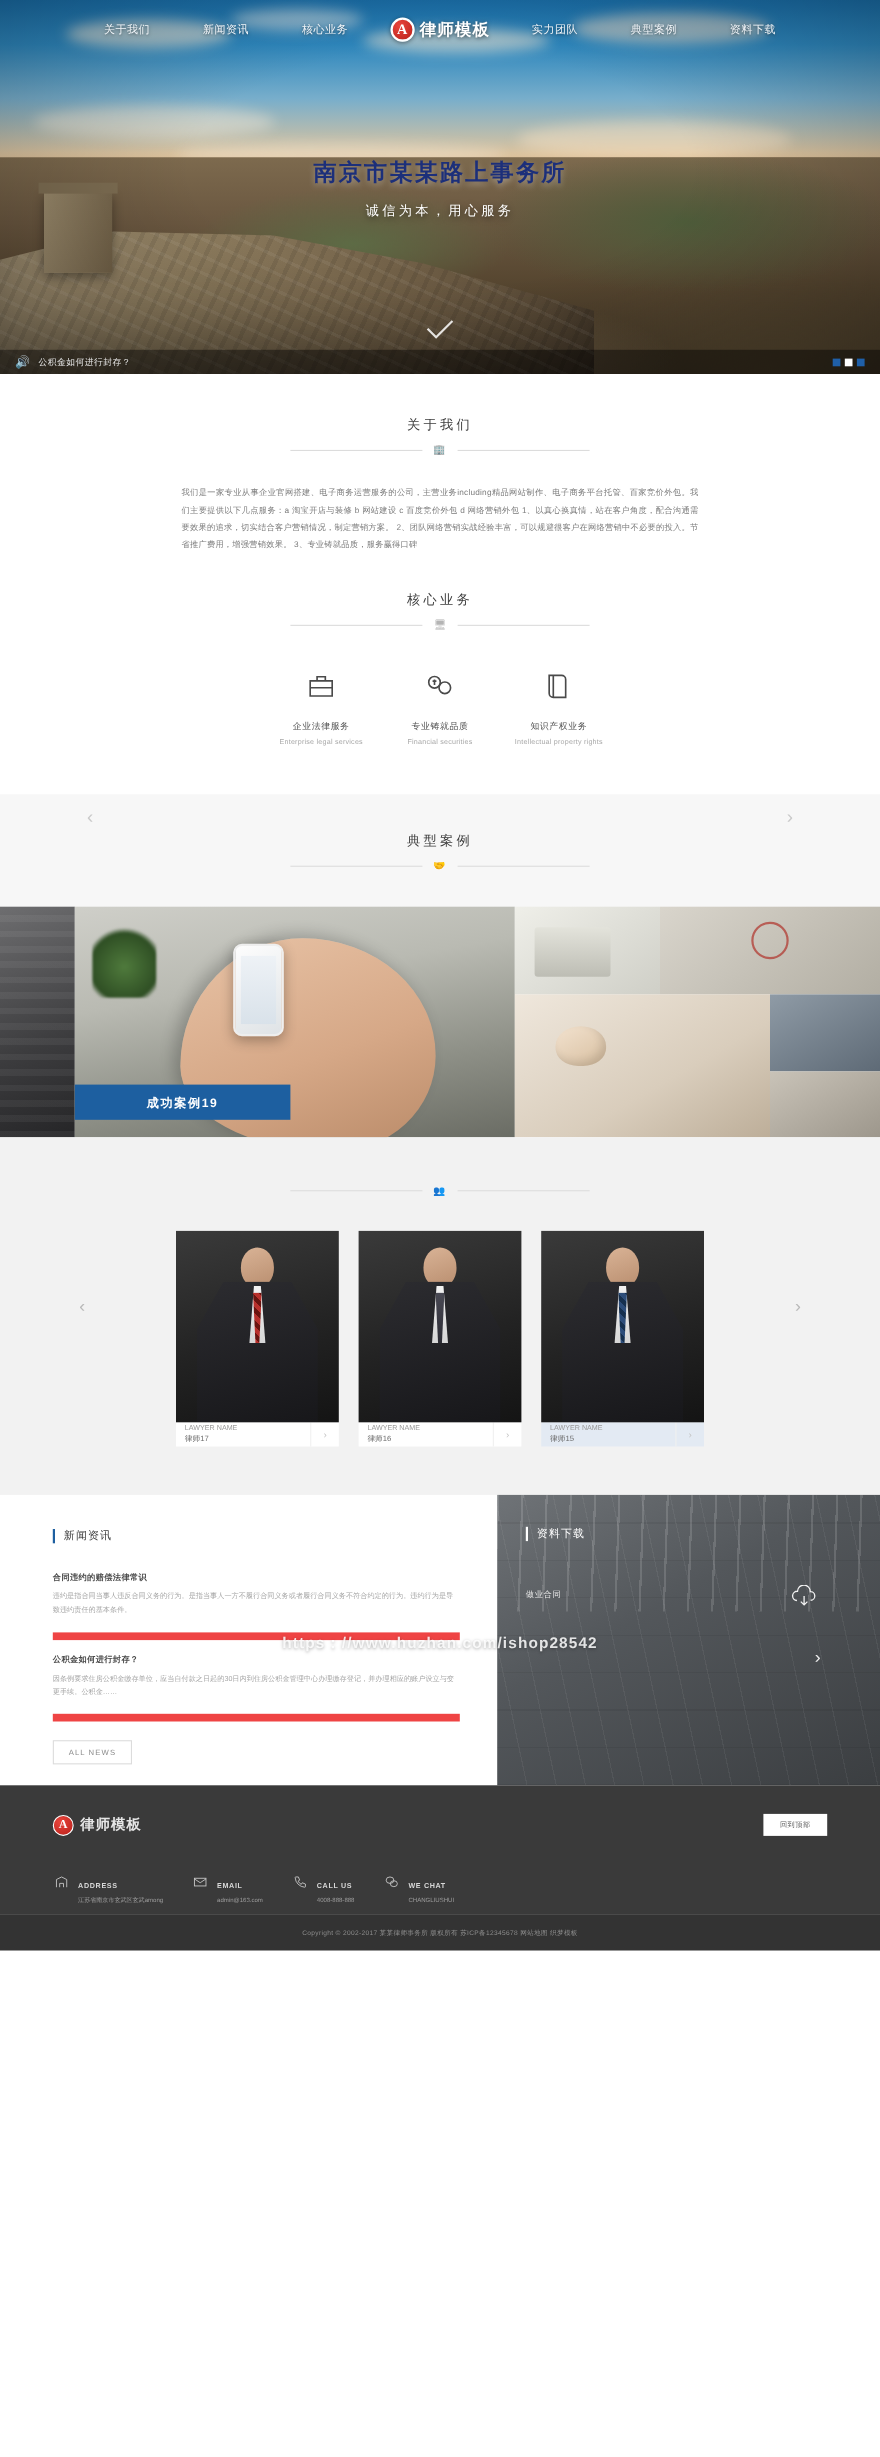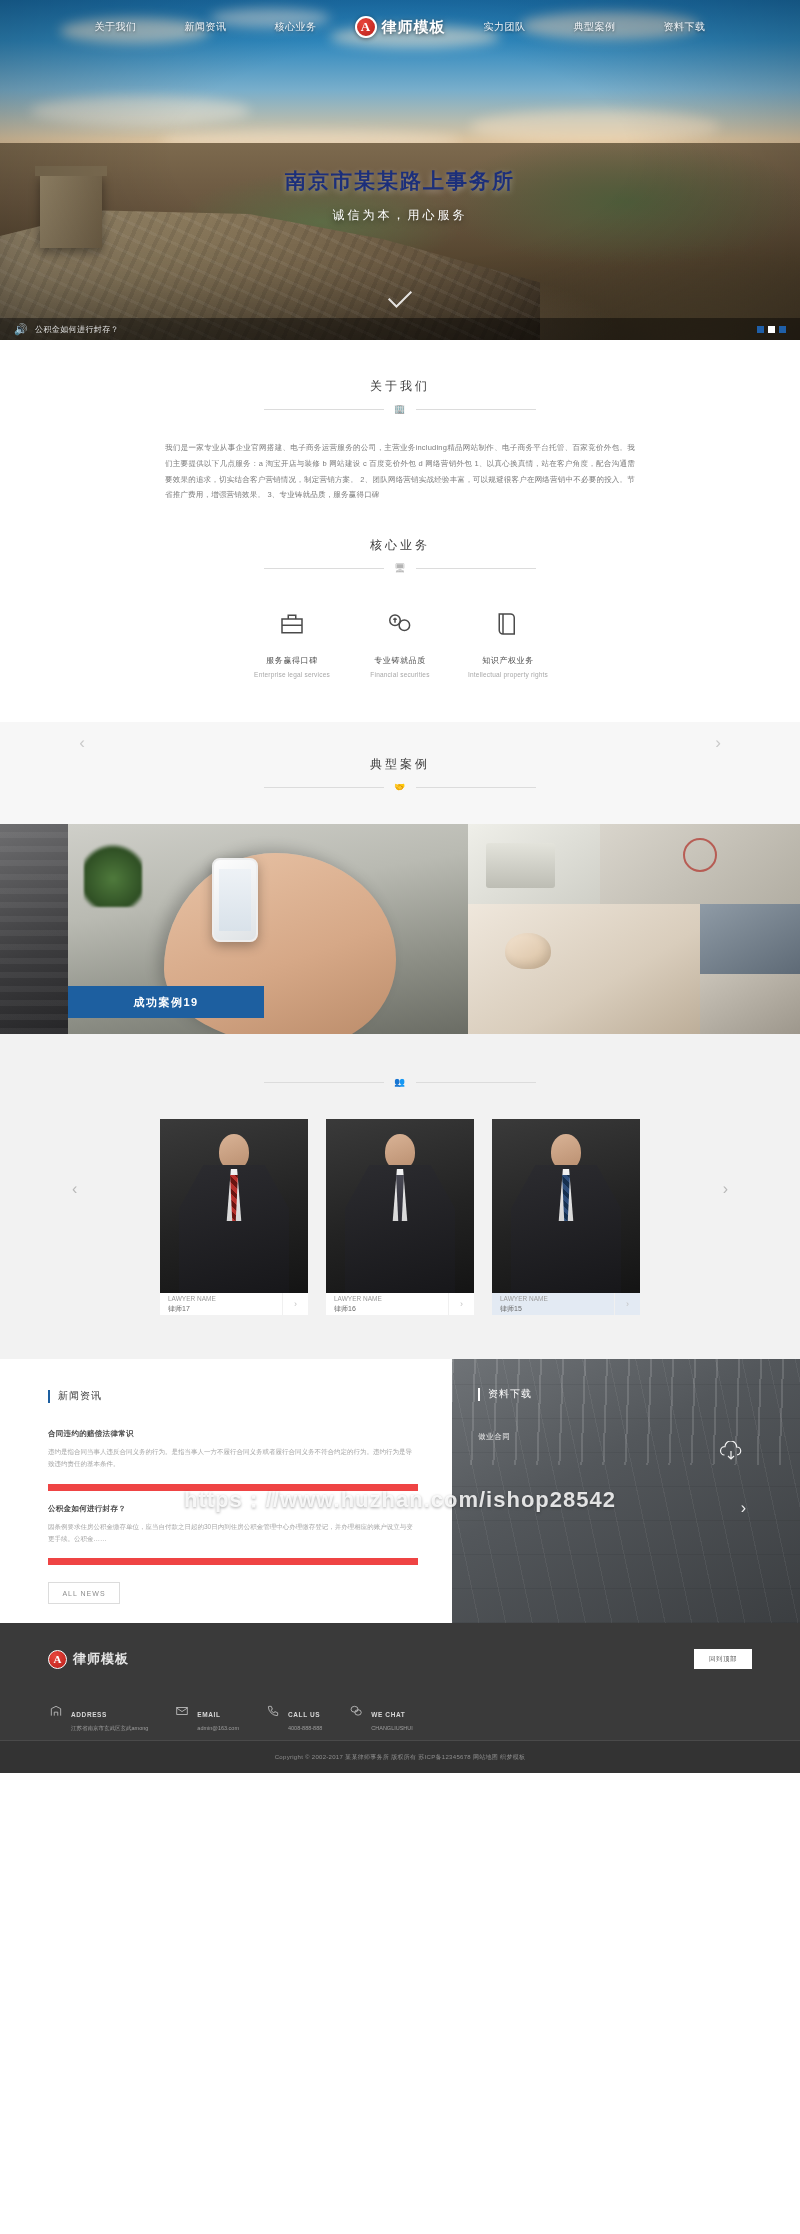--- a/index.html
+++ b/index.html
@@ -52,21 +52,21 @@
     padding:0 24px; text-shadow:0 1px 3px rgba(0,0,0,.5); white-space:nowrap; }
   .brand { display:flex; align-items:center; gap:5px; padding:0 14px; }
   .brand .logo { width:22px; height:22px; border-radius:50%;
     background:radial-gradient(circle at 35% 30%, #e8453c, #b9201a);
     border:2px solid #fff; display:flex; align-items:center; justify-content:center;
     color:#fff; font-size:13px; font-weight:bold; font-family:"Liberation Serif",serif;
     box-shadow:0 1px 4px rgba(0,0,0,.45); }
   .brand .btext { color:#fff; font-size:15px; font-weight:bold;
     font-family:"Liberation Serif", serif; text-shadow:0 1px 4px rgba(0,0,0,.6); letter-spacing:1px;}
 
-  .hero-title { position:absolute; left:0; right:0; top:143px; text-align:center; z-index:15;margin-top:24px; }
+  .hero-title { position:absolute; left:0; right:0; top:143px; text-align:center; z-index:15; }
   .hero-title h1 { color:#1c2f7a; font-size:21px; font-family:"Liberation Serif", serif;
     font-weight:bold; letter-spacing:2px; text-shadow:0 2px 6px rgba(255,255,255,.35); }
   .hero-title h2 { margin-top:12px; color:#fff; font-size:12px; letter-spacing:3px;
     font-weight:normal; text-shadow:0 2px 6px rgba(0,0,0,.55); }
   .scroll-chev { position:absolute; left:50%; transform:translateX(-50%); top:290px; z-index:15;
     width:22px; height:12px; border-left:2px solid rgba(255,255,255,.85);
     border-bottom:2px solid rgba(255,255,255,.85); transform:translateX(-50%) rotate(-45deg); }
 
   
   .ticker { position:absolute; left:0; right:0; bottom:0; height:22px;
@@ -183,21 +183,21 @@
     background:
       linear-gradient(100deg, rgba(255,255,255,.18) 0 1px, transparent 1px 30px),
       repeating-linear-gradient(78deg, rgba(255,255,255,.10) 0 1px, transparent 1px 26px),
       repeating-linear-gradient(0deg, rgba(0,0,0,.10) 0 1px, transparent 1px 34px);
   }
   .dl-ceiling{position:absolute;left:0;right:0;top:0;height:40%;
     background:repeating-linear-gradient(92deg, rgba(255,255,255,.14) 0 2px, transparent 2px 22px);}
   .dl-head { position:absolute; left:26px; top:28px; display:flex; align-items:center; gap:8px; z-index:3; }
   .dl-head .bar { width:2px; height:13px; background:#fff; display:block; }
   .dl-head .t { color:#fff; font-size:10px; letter-spacing:1px; }
-  .dl-item { position:absolute; left:26px; top:73px; right:26px; z-index:3; }
+  .dl-item { position:absolute; left:26px; top:86px; right:26px; z-index:3; }
   .dl-item .fn { color:#eaeaea; font-size:7.5px; letter-spacing:.6px; }
   .dl-cloud { position:absolute; right:56px; top:82px; z-index:3; color:#fff; opacity:.92; }
   .dl-next { position:absolute; right:54px; top:140px; z-index:3; color:#fff; font-size:16px; opacity:.9; }
 
   
   .footer { background:#3a3a3a; height:150px; position:relative; padding:26px 48px 0; }
   .f-top { display:flex; align-items:center; justify-content:space-between; }
   .f-brand { display:flex; align-items:center; gap:6px; }
   .f-brand .logo { width:19px; height:19px; border-radius:50%;
     background:radial-gradient(circle at 35% 30%, #e8453c, #b9201a); border:1.5px solid #fff;
@@ -210,21 +210,21 @@
   .fc { display:flex; gap:7px; padding-right:26px; }
   .fc .ic { color:#c7c7c7; width:16px; height:16px; display:flex; align-items:center; justify-content:center; }
   .fc .ic svg{width:14px;height:14px;}
   .fc .lbl { color:#d8d8d8; font-size:6.5px; font-weight:bold; letter-spacing:.6px; }
   .fc .val { color:#9d9d9d; font-size:5.5px; margin-top:3px; line-height:1.6; }
   .f-divider { position:absolute; left:0; right:0; bottom:32px; height:1px; background:#4a4a4a; }
   .copy { position:absolute; left:0; right:0; bottom:0; height:32px; background:#333333;
     display:flex; align-items:center; justify-content:center; color:#8e8e8e; font-size:6px; letter-spacing:.3px;}
 
   .watermark { position:absolute; left:0; right:0; top:1485px; text-align:center;
-    font-size:22px; font-weight:bold; color:rgba(255,255,255,.85); letter-spacing:1px;
+    font-size:14px; font-weight:bold; color:rgba(255,255,255,.85); letter-spacing:1px;
     z-index:60; pointer-events:none; text-shadow:0 1px 3px rgba(0,0,0,.35);
     font-family:"Liberation Sans", sans-serif; }
 </style>
 </head>
 <body>
 
 <div class="page">
 
   <div class="hero">
     <div class="hero-sky"></div>
@@ -297,21 +297,21 @@
     <div class="arrow r">›</div>
     <div class="core-grid">
       <div class="core-item">
         <div class="core-ic">
           <svg viewBox="0 0 24 24" fill="none" stroke="currentColor" stroke-width="1.2">
             <path d="M4 8h16v11H4z"></path>
               <path d="M9 8V5h6v3"></path>
               <path d="M4 13h16"></path>
           </svg>
         </div>
-        <div class="cn">服务赢得口碑</div>
+        <div class="cn">企业法律服务</div>
         <div class="en">Enterprise legal services</div>
       </div>
       <div class="core-item">
         <div class="core-ic">
           <svg viewBox="0 0 24 24" fill="none" stroke="currentColor" stroke-width="1.2">
             <circle cx="8" cy="9" r="4.2"></circle>
               <circle cx="15.5" cy="13" r="4.2"></circle>
             <path d="M8 7v4M6.6 8.2h2.8"></path>
           </svg>
         </div>

